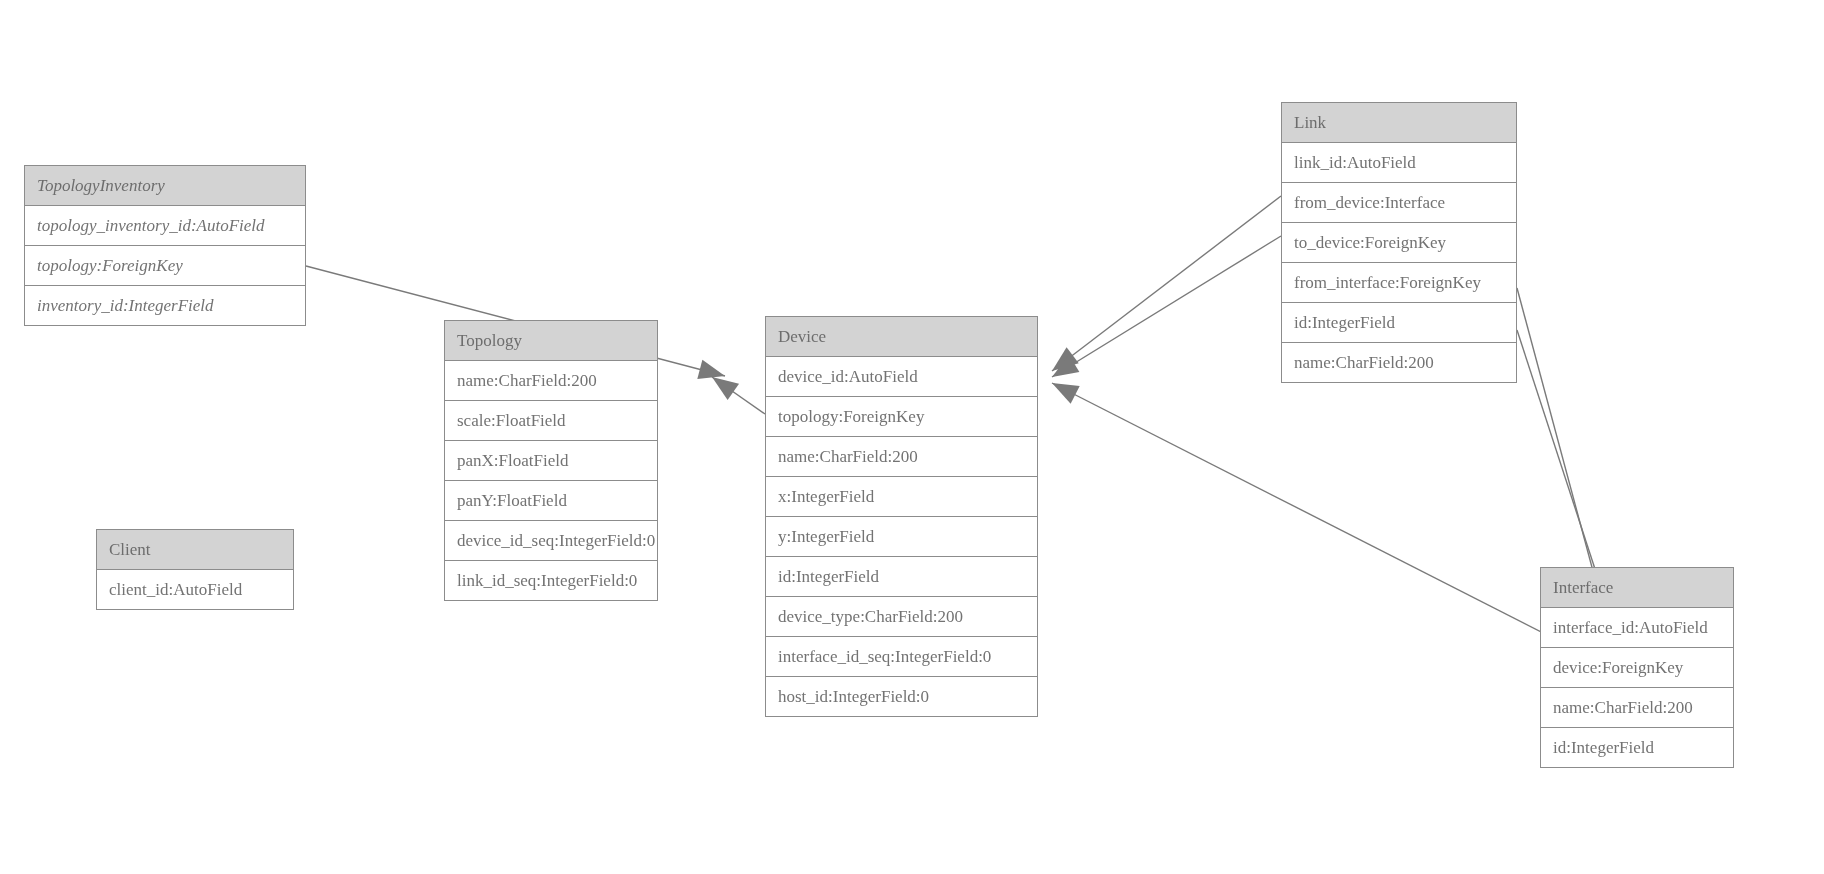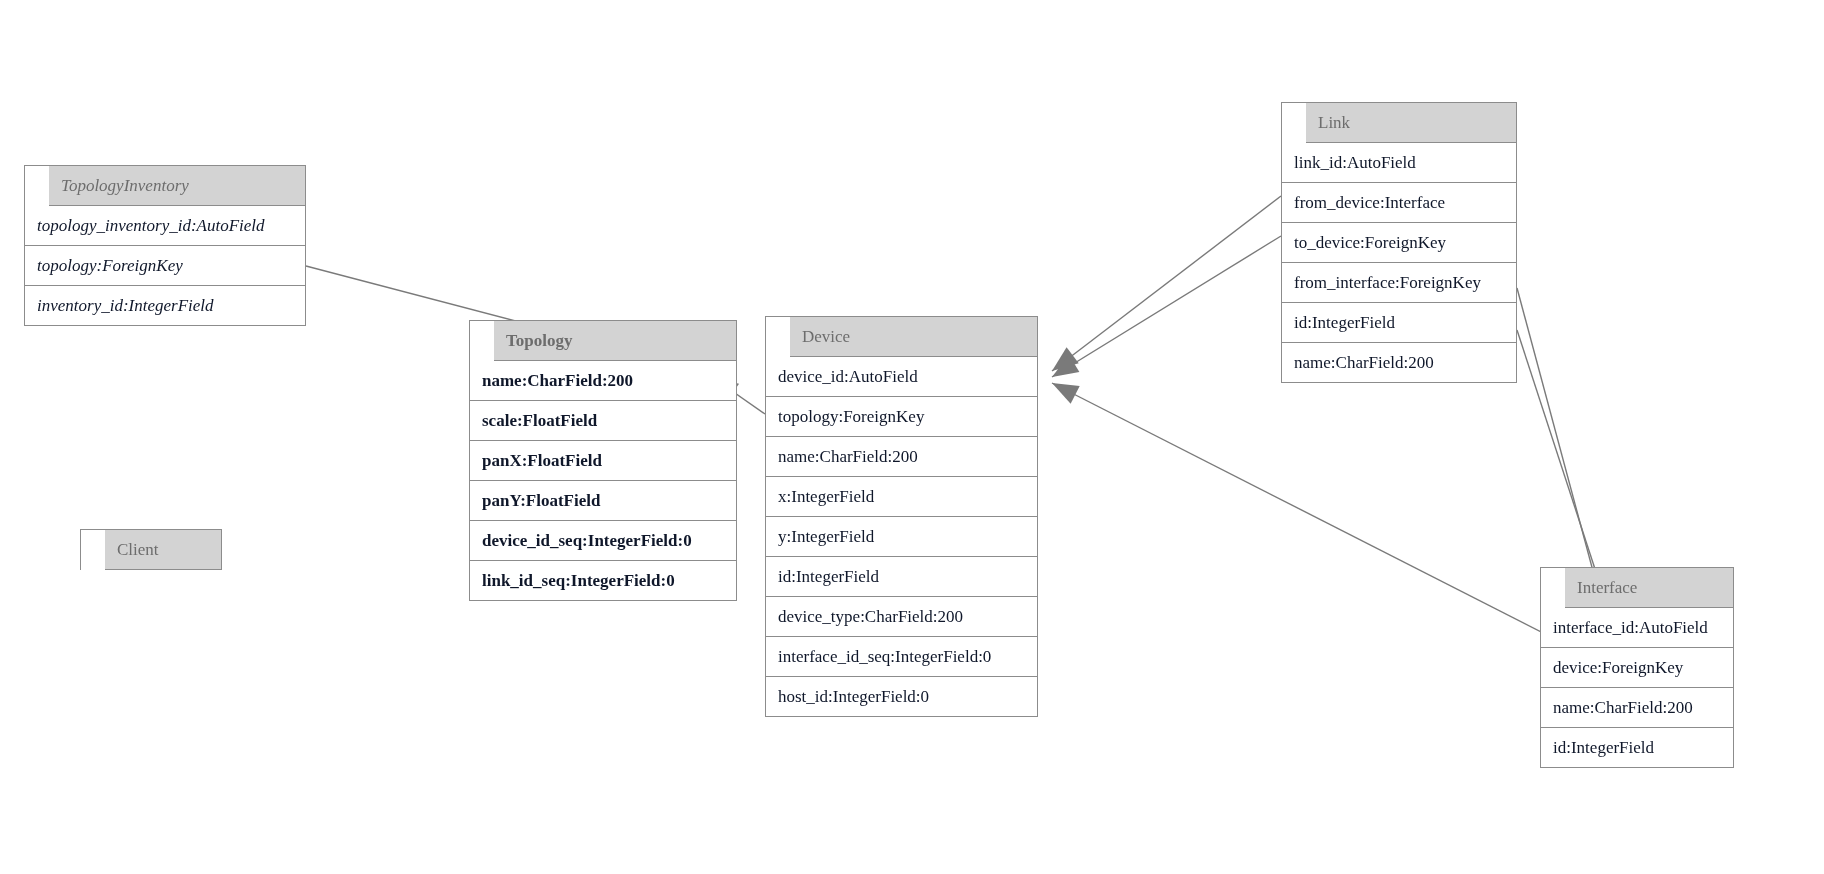--- a/index.html
+++ b/index.html
@@ -40,27 +40,26 @@
     box-sizing: border-box;
     background: #d3d3d3;
     border-bottom: 1px solid #8c8c8c;
     color: #6d6d6d;
     font-size: 17px;
     line-height: 40px;
     height: 40px;
     padding: 0 0 0 12px;
     white-space: nowrap;
     overflow: hidden;
-    margin-left: 24px;
   }
   .entity-field {
     box-sizing: border-box;
     background: #ffffff;
     border-bottom: 1px solid #8c8c8c;
-    color: #0f172a;
+    color: #737373;
     font-size: 17px;
     line-height: 40px;
     height: 40px;
     padding: 0 8px 0 12px;
     white-space: nowrap;
     overflow: hidden;
   }
 </style>
 </head>
 <body>
@@ -98,31 +97,32 @@
       </g>
     </svg>
 
   <div id="entity-layer">
       <div class="entity" style="left: 24px; top: 165px; width: 282px; font-style: italic;">
         <div class="entity-header">TopologyInventory</div>
         <div class="entity-field">topology_inventory_id:AutoField</div>
         <div class="entity-field">topology:ForeignKey</div>
         <div class="entity-field">inventory_id:IntegerField</div>
       </div>
-      <div class="entity" style="left: 469px; top: 320px; width: 268px; font-weight: bold;">
+      <div class="entity" style="left: 444px; top: 320px; width: 214px;">
         <div class="entity-header">Topology</div>
         <div class="entity-field">name:CharField:200</div>
         <div class="entity-field">scale:FloatField</div>
         <div class="entity-field">panX:FloatField</div>
         <div class="entity-field">panY:FloatField</div>
         <div class="entity-field">device_id_seq:IntegerField:0</div>
         <div class="entity-field">link_id_seq:IntegerField:0</div>
       </div>
-      <div class="entity" style="left: 80px; top: 529px; width: 142px;">
+      <div class="entity" style="left: 96px; top: 529px; width: 198px;">
         <div class="entity-header">Client</div>
+        <div class="entity-field">client_id:AutoField</div>
       </div>
       <div class="entity" style="left: 765px; top: 316px; width: 273px;">
         <div class="entity-header">Device</div>
         <div class="entity-field">device_id:AutoField</div>
         <div class="entity-field">topology:ForeignKey</div>
         <div class="entity-field">name:CharField:200</div>
         <div class="entity-field">x:IntegerField</div>
         <div class="entity-field">y:IntegerField</div>
         <div class="entity-field">id:IntegerField</div>
         <div class="entity-field">device_type:CharField:200</div>

